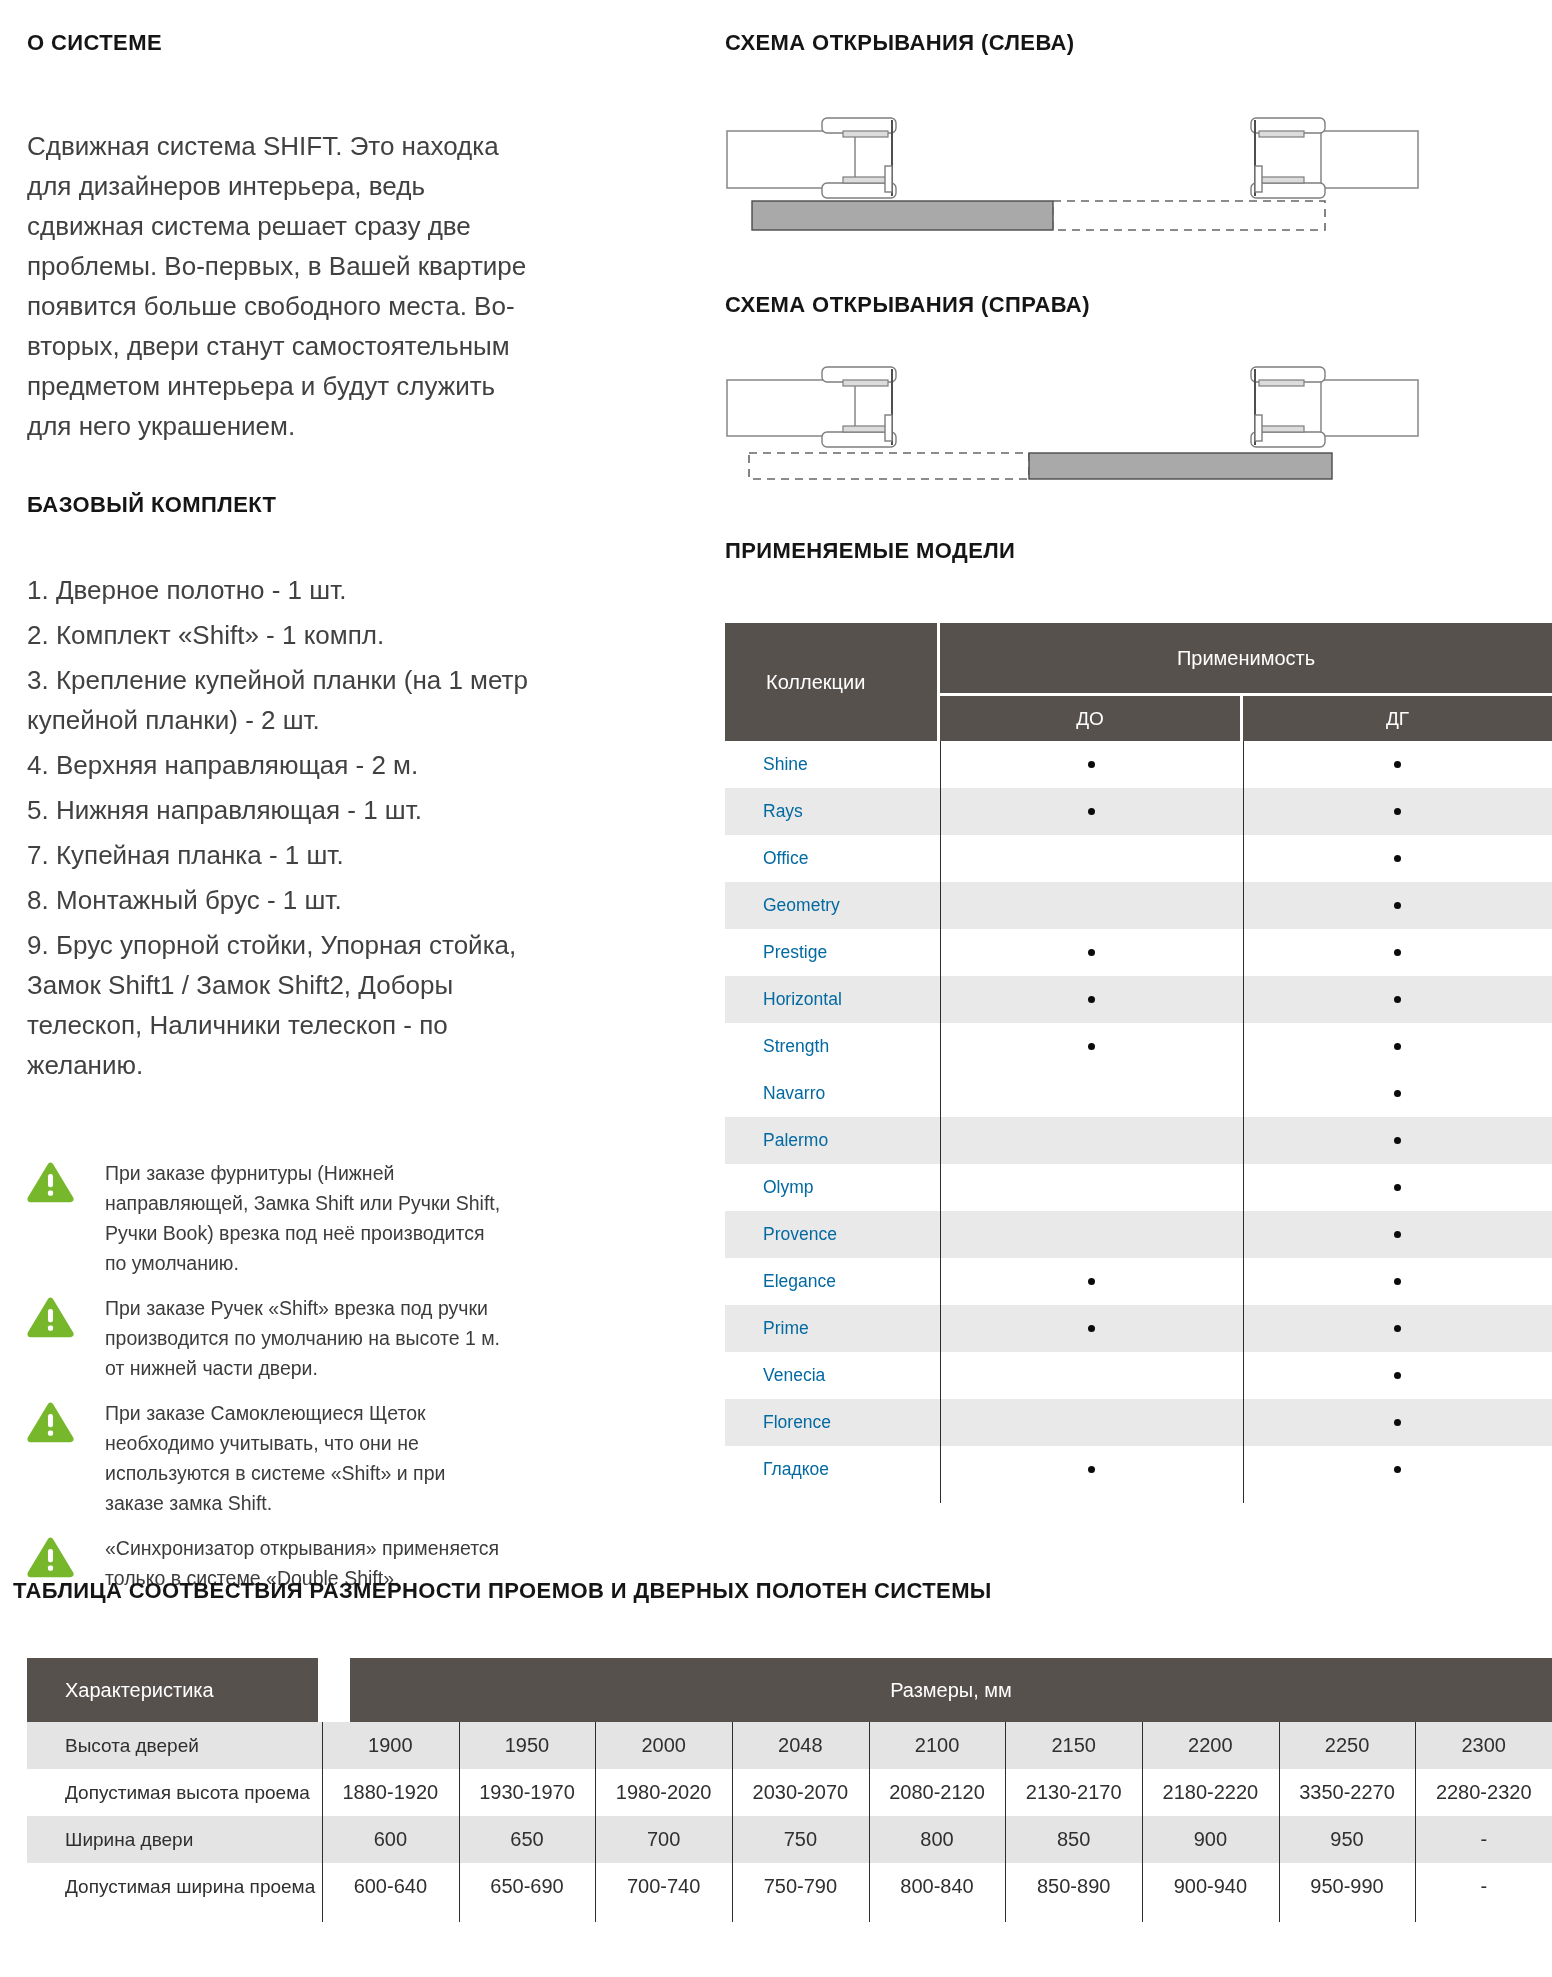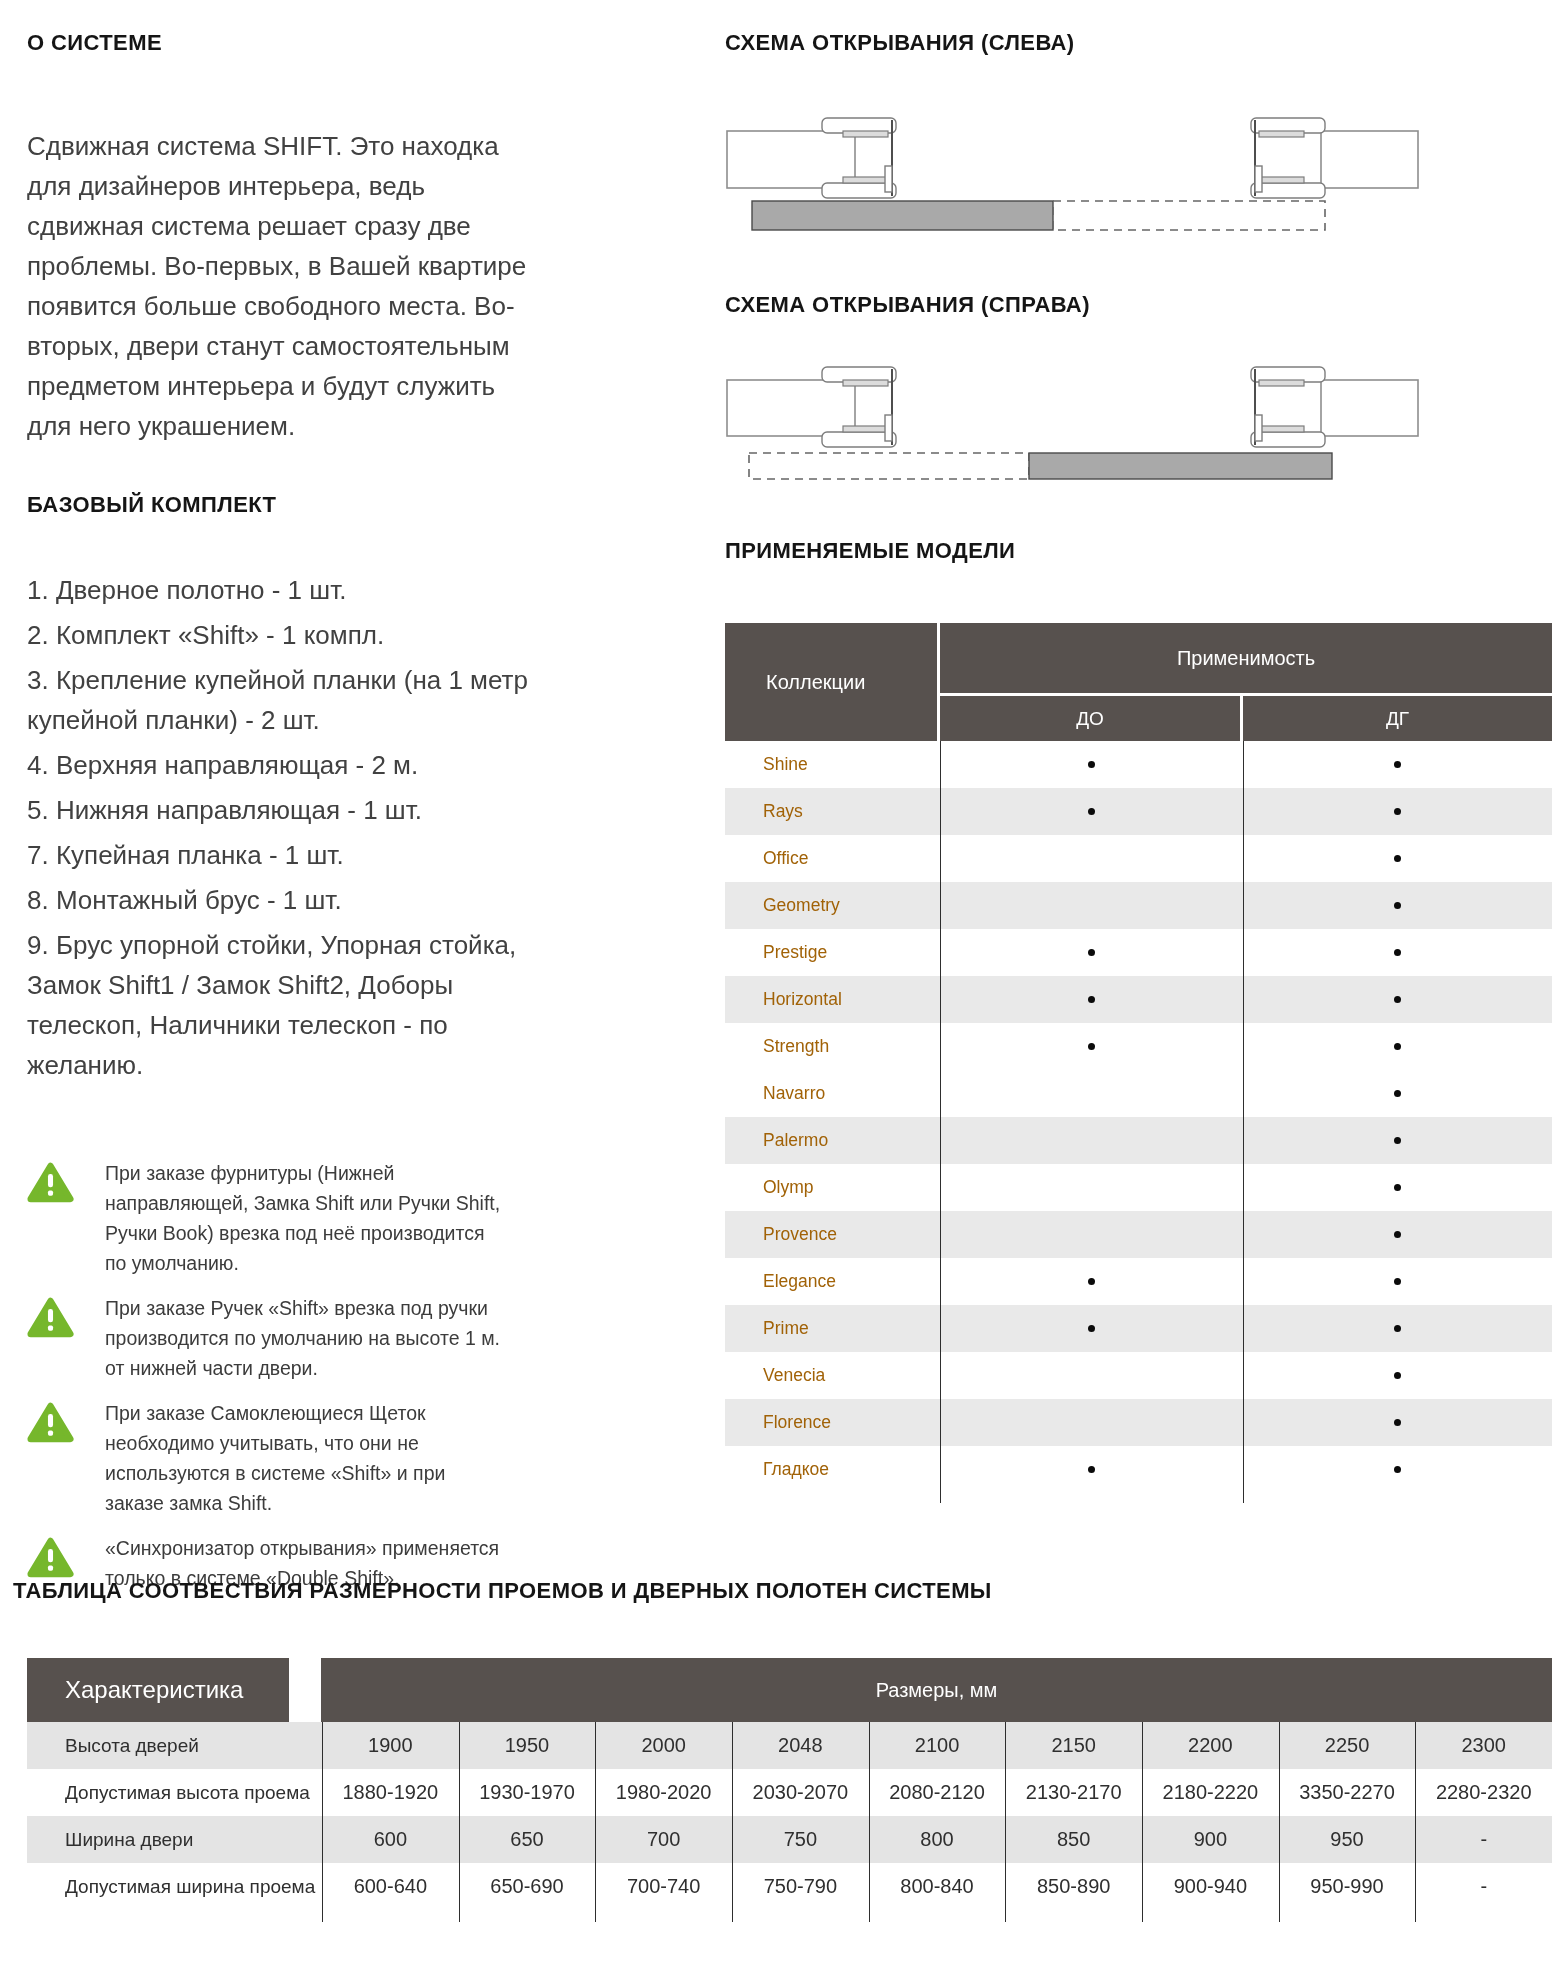--- a/index.html
+++ b/index.html
@@ -37,31 +37,31 @@
   .mh-app{height:70px;background:var(--dark);color:#fff;display:flex;align-items:center;
           justify-content:center;font-size:20px;font-weight:300;}
   .mh-sub{flex:1;display:flex;gap:3px;}
   .mh-do{width:300px;background:var(--dark);color:#fff;display:flex;align-items:center;
          justify-content:center;font-size:19px;font-weight:300;}
   .mh-dg{flex:1;background:var(--dark);color:#fff;display:flex;align-items:center;
          justify-content:center;font-size:19px;font-weight:300;}
   .mt-body{position:relative;}
   .mrow{display:flex;height:47px;align-items:center;}
   .mrow.shaded{background:var(--stripe1);}
-  .mname{width:215px;padding-left:38px;box-sizing:border-box;font-size:17.5px;color:#a16207;font-weight:300;}
+  .mname{width:215px;padding-left:38px;box-sizing:border-box;font-size:17.5px;color:#0369a1;font-weight:300;}
   .mdo{width:303px;display:flex;justify-content:center;}
   .mdg{flex:1;display:flex;justify-content:center;}
   .dot{width:7px;height:7px;border-radius:50%;background:#0b0b0b;display:inline-block;}
   .vline{position:absolute;width:1px;background:#2e2e2e;top:0;}
 
   
   .size-table{position:absolute;left:27px;top:1658px;width:1525px;}
   .st-header{display:flex;gap:4px;height:64px;}
-  .st-hlabel{width:262px;background:var(--dark);color:#fff;display:flex;align-items:center;
-             padding-left:38px;box-sizing:border-box;font-size:24px;font-weight:300;}
+  .st-hlabel{width:291px;background:var(--dark);color:#fff;display:flex;align-items:center;
+             padding-left:38px;box-sizing:border-box;font-size:20px;font-weight:300;}
   .st-hsizes{flex:1;background:var(--dark);color:#fff;display:flex;align-items:center;
              justify-content:center;font-size:20px;font-weight:300;margin-left:28px;}
   .st-body{position:relative;}
   .srow{display:flex;height:47px;align-items:center;}
   .srow.shaded{background:var(--stripe2);}
   .slabel{width:295px;padding-left:38px;box-sizing:border-box;font-size:19px;color:#2f2f2f;font-weight:300;}
   .sval{flex:1;text-align:center;font-size:20px;color:#2f2f2f;font-weight:300;}
 </style>
 </head>
 <body>

